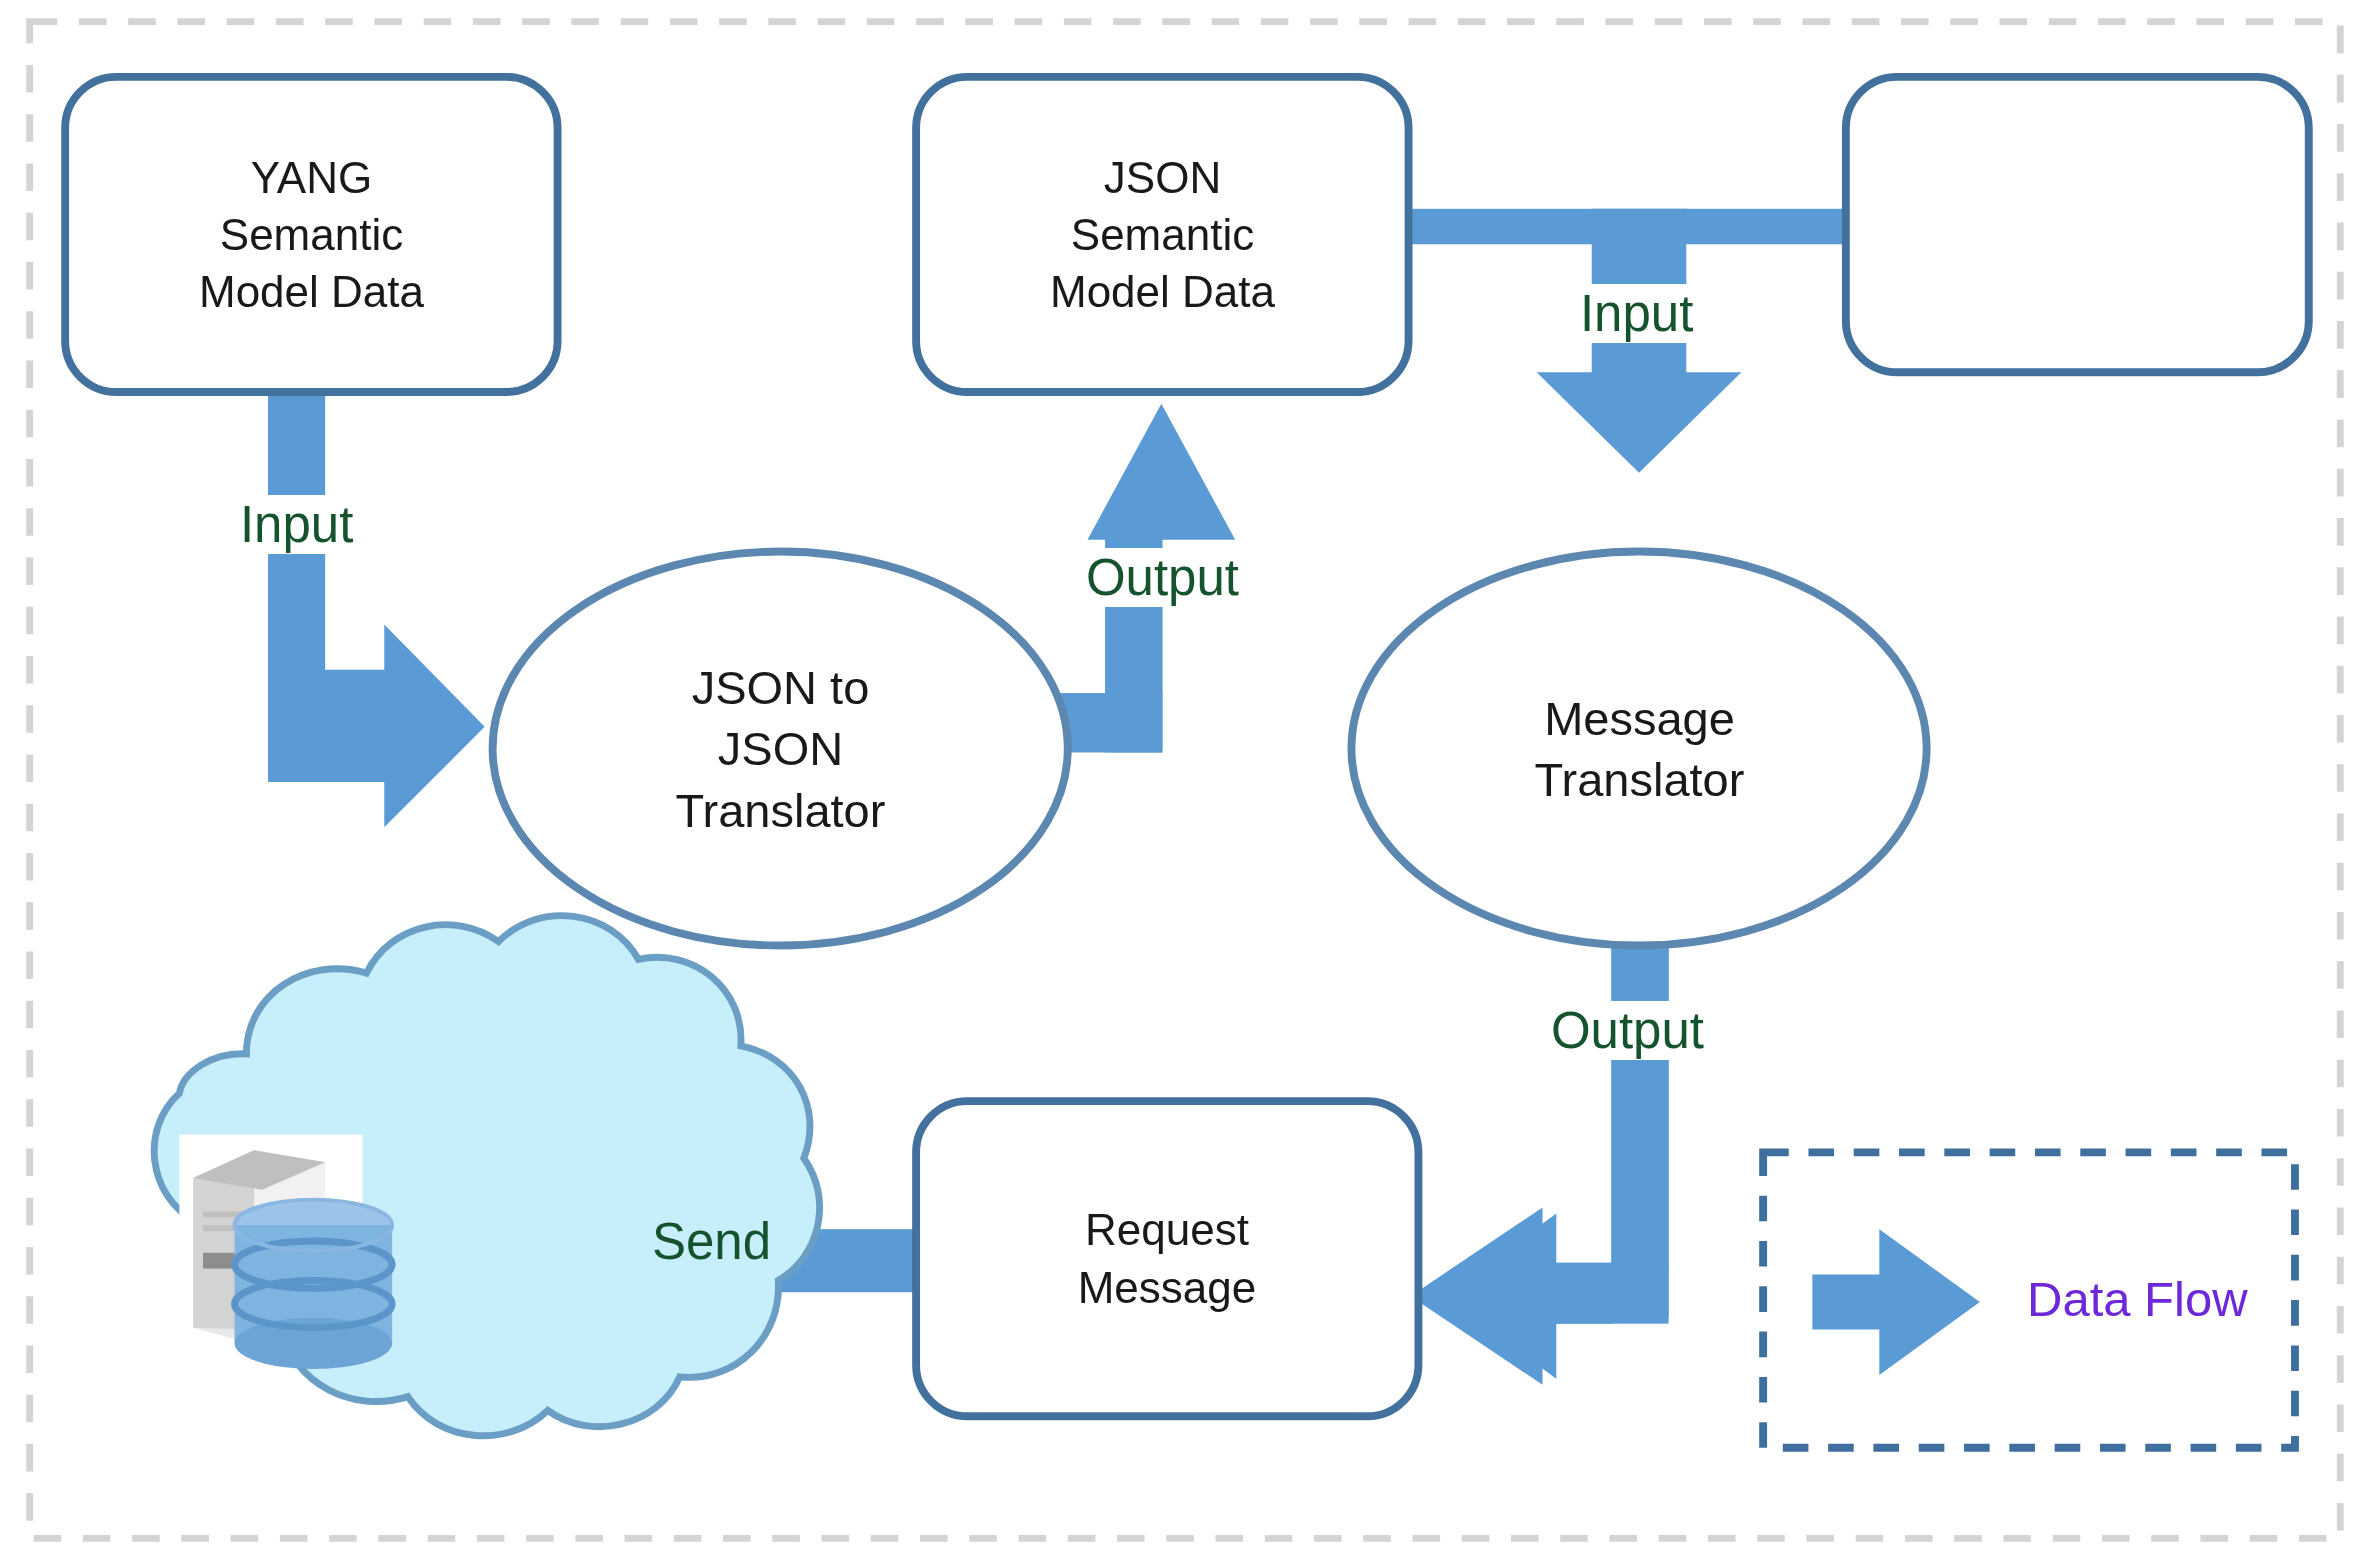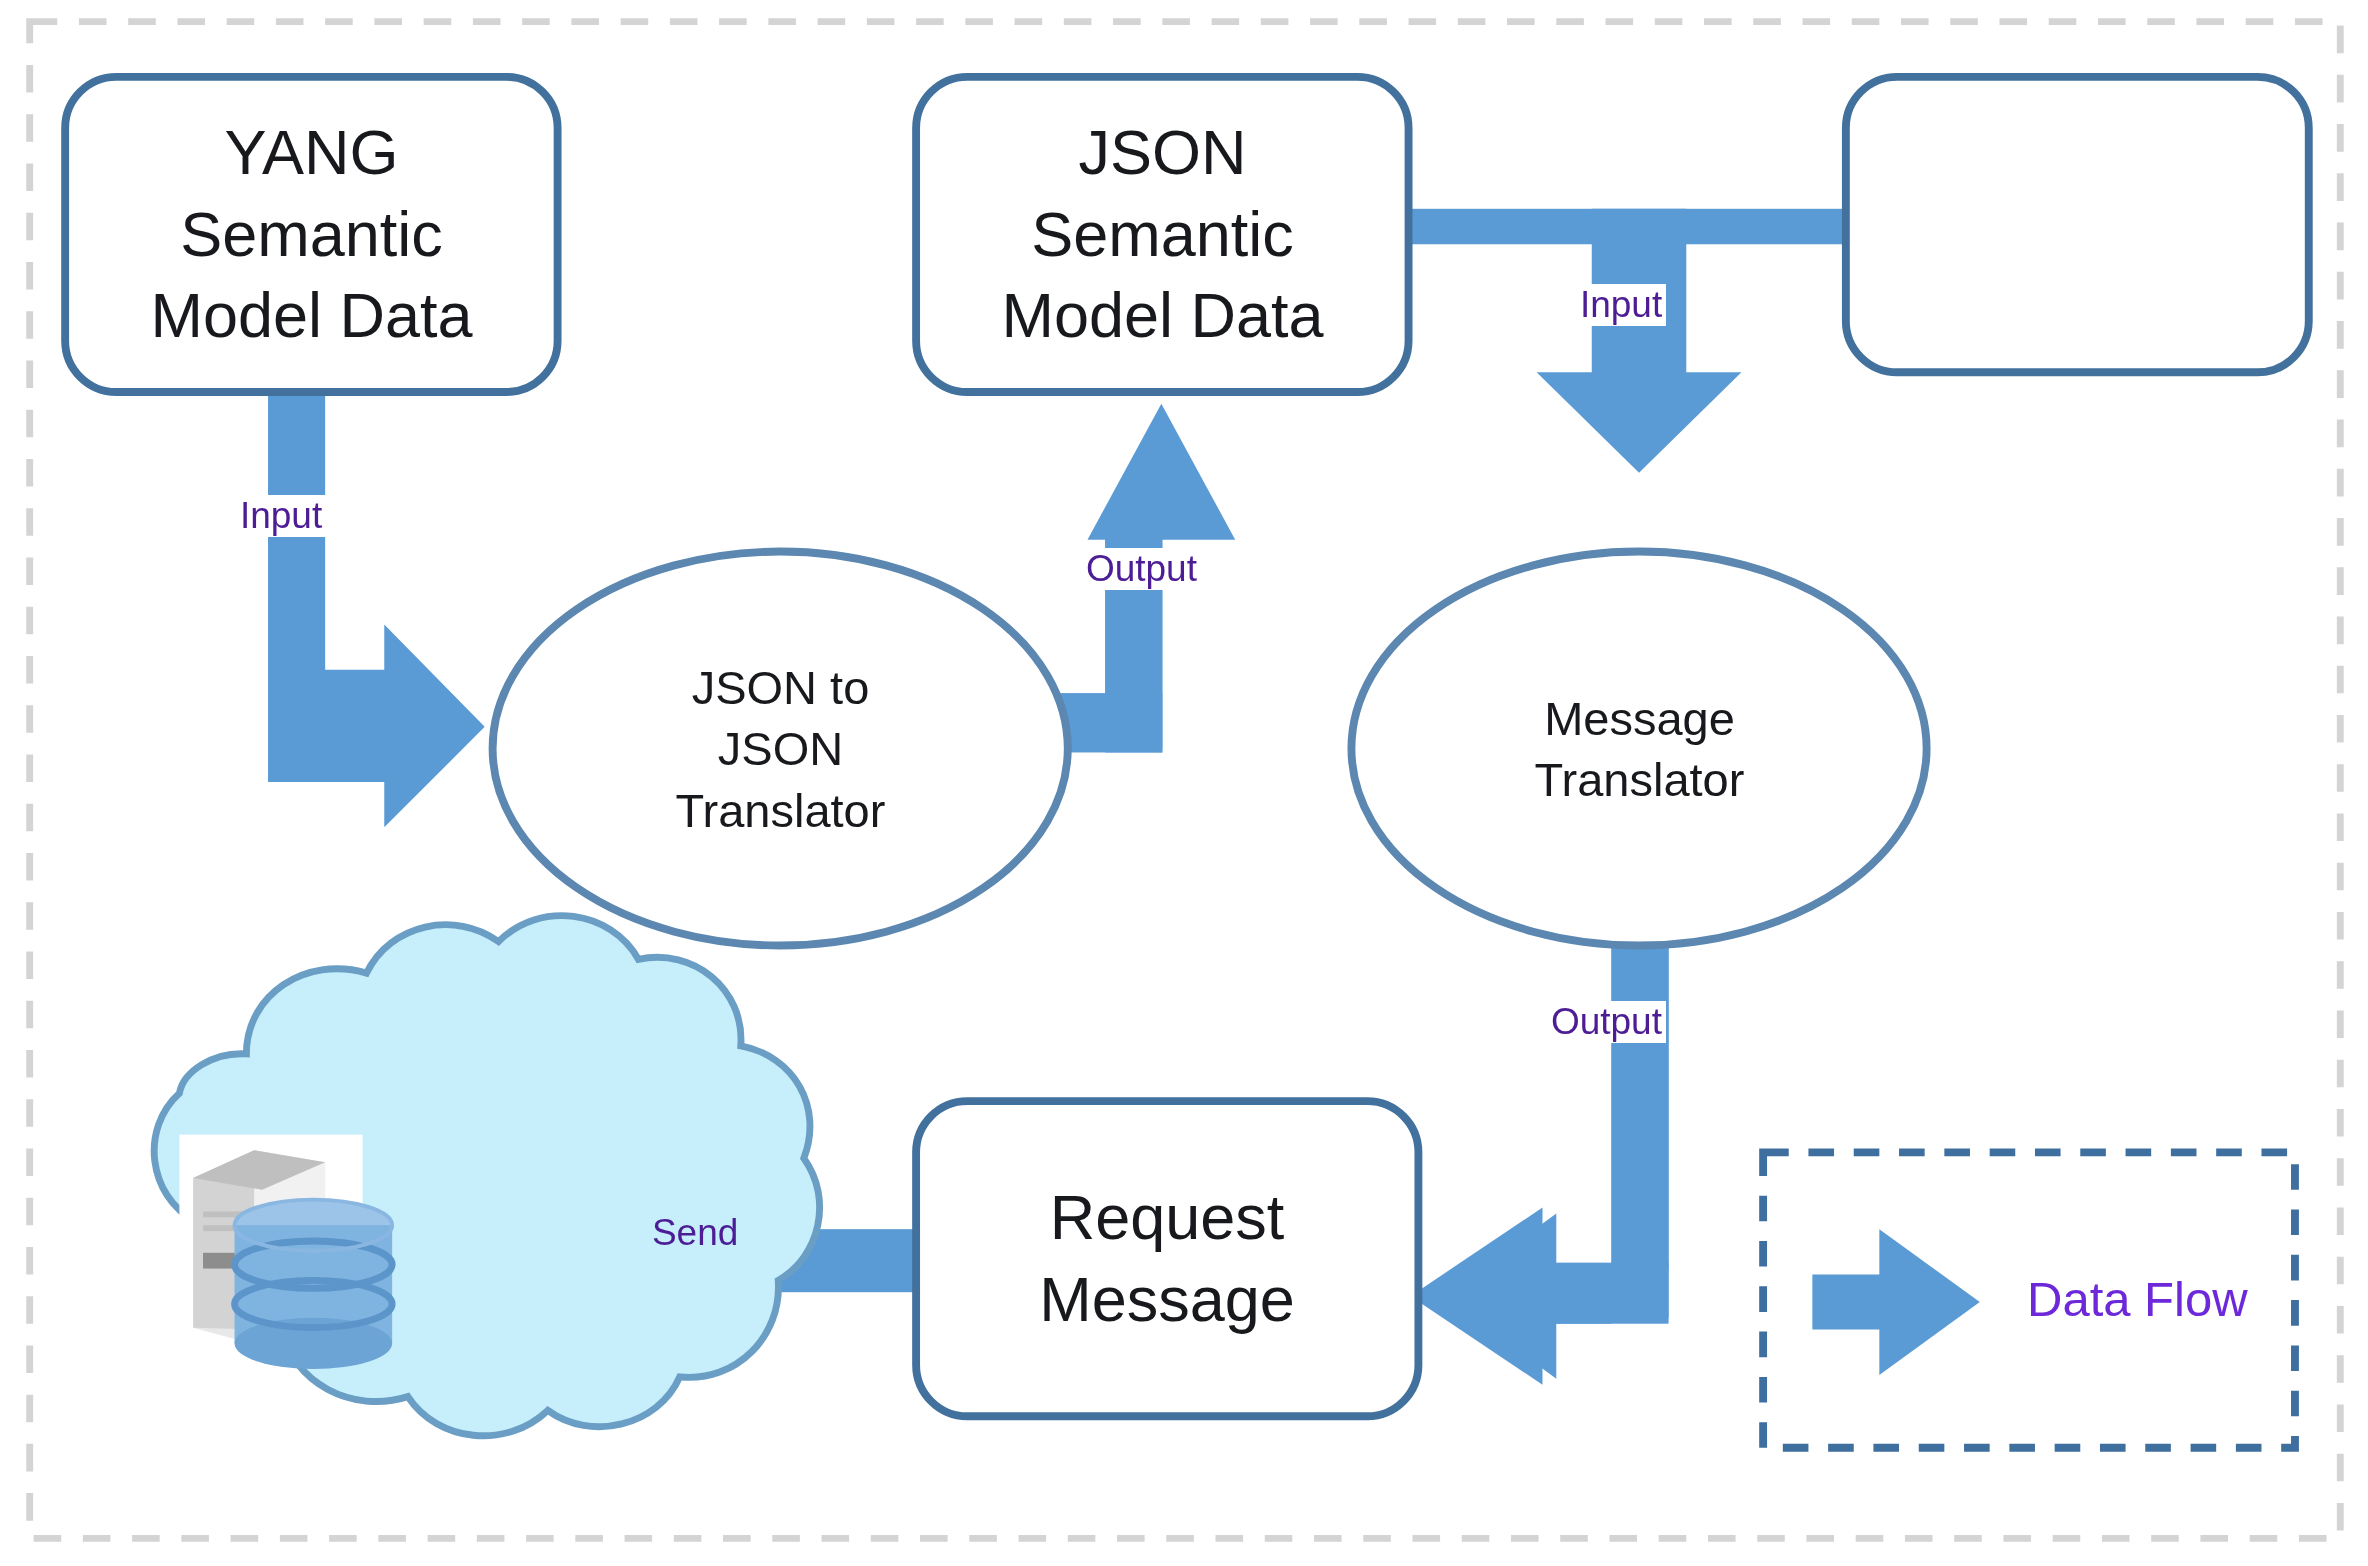--- a/index.html
+++ b/index.html
@@ -30,26 +30,26 @@
     flex-direction: column;
     align-items: center;
     justify-content: center;
     text-align: center;
     color: #17191c;
     font-weight: 400;
     line-height: 1.30;
     pointer-events: none;
   }
   .node-label .ln { display: block; white-space: nowrap; }
-  .box-label { font-size: 63px; }
+  .box-label { font-size: 44px; }
   .ellipse-label { font-size: 47px; }
   .edge-label {
     position: absolute;
-    color: #4c1d95;
-    font-size: 37px;
+    color: #14532d;
+    font-size: 51px;
     white-space: nowrap;
     background: #ffffff;
     padding: 0 3.9px;
   }
   .legend-label {
     position: absolute;
     color: #6d28d9;
     font-size: 49px;
     white-space: nowrap;
   }

